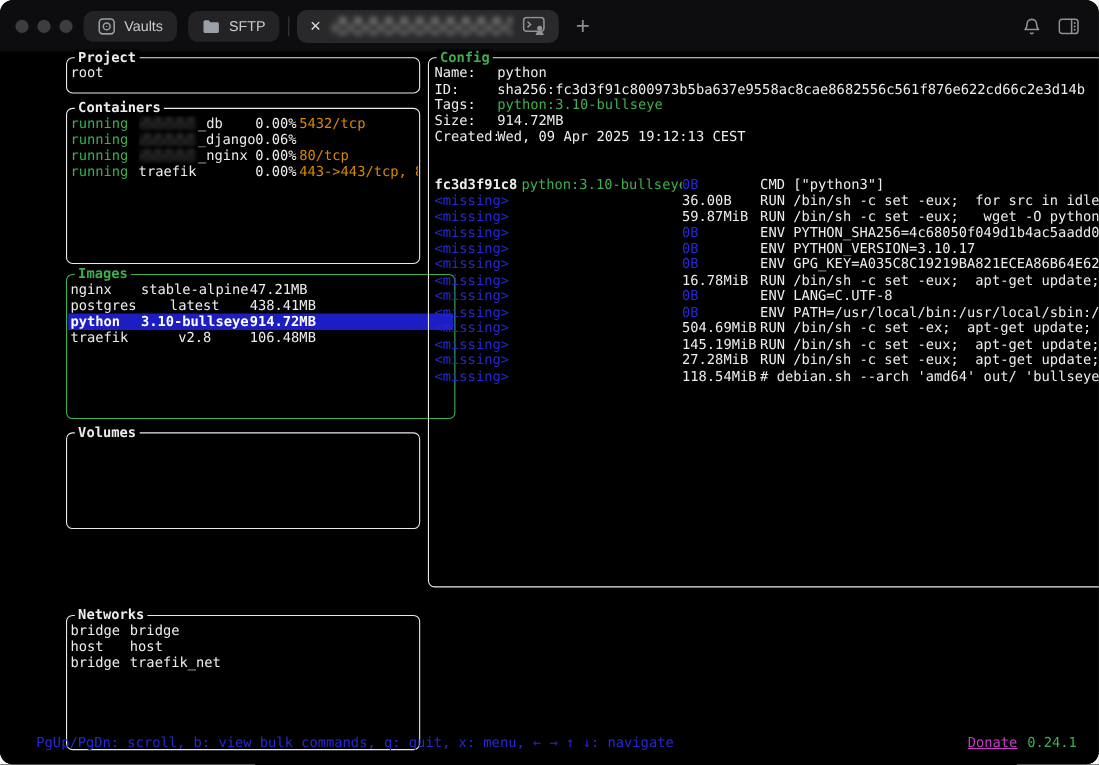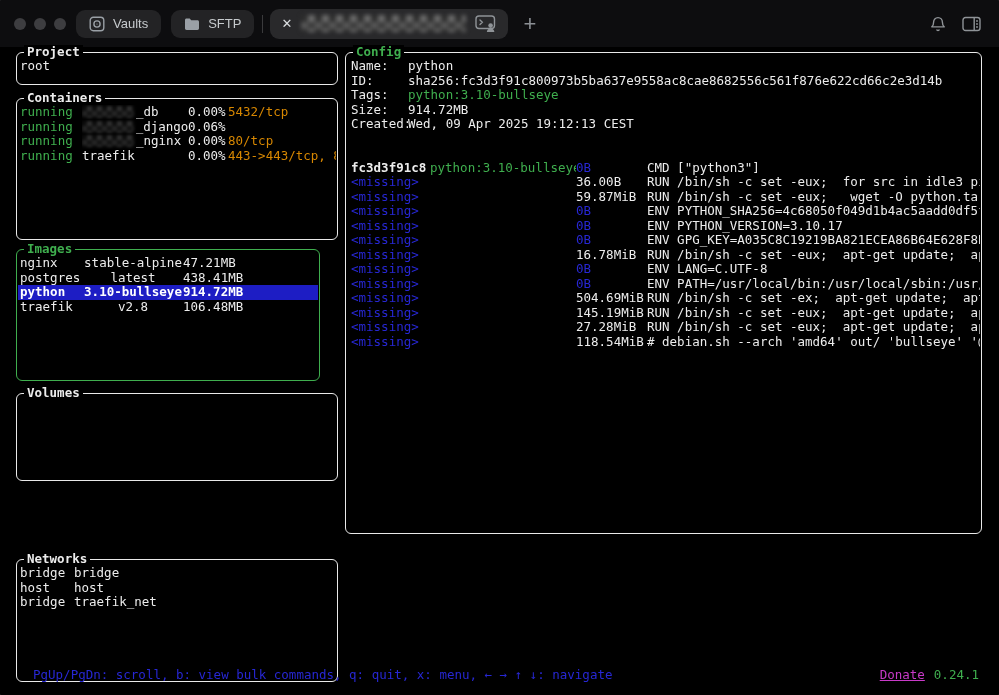--- a/index.html
+++ b/index.html
@@ -1,55 +1,55 @@
 <!DOCTYPE html>
 <html style="--green: #3fae4e; --orange: #d78700; --blue: #2727d4; --selection_bg: #1d1dc4; --magenta: #c83ac8;"><head>
 <meta charset="utf-8">
 <style>
   :root{
     --green:#3fae4e; --orange:#d78700; --blue:#2727d4;
     --selection_bg:#1d1dc4; --magenta:#c83ac8; --fg:#ececec;
   }
   *{box-sizing:border-box;}
   body{margin:0;background:#ffffff;font-family:"Liberation Sans",sans-serif;}
-  .window{position:relative;width:999px;height:695px;background:#000;border-radius:1px;overflow:hidden;}
+  .window{position:relative;width:999px;height:695px;background:#000;border-radius:12px;overflow:hidden;}
 
   
   .titlebar{position:absolute;top:0;left:0;right:0;height:47px;background:#0d0d0f;display:flex;align-items:center;}
   .traffic{display:flex;gap:8px;margin-left:14px;}
   .light{width:12px;height:12px;border-radius:50%;background:#3d3d40;}
   .pill{display:flex;align-items:center;gap:8px;background:#232325;border:none;border-radius:9px;height:28px;
         padding:0 13px;margin-left:10px;color:#c6cacd;font-size:13px;font-family:"Liberation Sans",sans-serif;cursor:default;}
   .sep{width:1px;height:18px;background:#3a3a3c;margin:0 7px 0 8px;}
   .tab{display:flex;align-items:center;gap:9px;background:#29292b;border-radius:9px;height:30px;padding:0 11px;width:238px;}
   .closex{color:#d9dcde;font-size:13px;line-height:1;cursor:pointer;}
   .blurblock{width:168px;height:17px;border-radius:2px;filter:blur(2.3px);
       background:repeating-conic-gradient(#6c6c6c 0% 25%,#3a3a3a 25% 50%,#585858 50% 75%,#2e2e2e 75% 100%);
       background-size:14px 14px;}
   .plus{background:none;border:none;color:#8b8f94;font-size:22px;line-height:1;margin-left:11px;padding:0 4px;cursor:pointer;font-family:"Liberation Sans",sans-serif;}
   .tb-right{margin-left:auto;display:flex;align-items:center;gap:15px;margin-right:18px;}
   .icon-btn{background:none;border:none;padding:0;display:flex;align-items:center;cursor:pointer;}
 
   
   .term{position:absolute;left:0;right:0;top:47px;bottom:0;background:#000;
         font-family:"DejaVu Sans Mono",monospace;font-size:12.5px;line-height:14.5px;color:var(--fg);}
-  .panel{position:absolute;border:1px solid #e9e9e9;border-radius:6px;}
+  .panel{position:absolute;border:1px solid #e9e9e9;border-radius:6px;margin-left:44px;}
   .panel.active{border-color:var(--green);}
   .ptitle{position:absolute;top:-8px;left:7px;background:#000;padding:0 3px;font-weight:bold;}
   .ptitle.green{color:var(--green);}
   .pbody{position:absolute;left:0;right:0;top:0;bottom:0;padding:6px 1px 0 1px;overflow:hidden;}
   .row{display:flex;height:14.5px;white-space:pre;}
   .row span{white-space:pre;overflow:hidden;}
 
   .green{color:var(--green);} .orange{color:var(--orange);} .blue{color:var(--blue);} .strong{font-weight:bold;}
 
   
   #p-project  {left:16px;width:322px;top:5px;height:33px;}
   #p-containers{left:16px;width:322px;top:51px;height:142px;}
-  #p-images   {left:16px;width:304px;top:202px;height:132px;}
+  #p-images   {left:16px;width:354px;top:202px;height:132px;}
   #p-volumes  {left:16px;width:322px;top:346px;height:88px;text-decoration:underline;}
   #p-networks {left:16px;width:322px;top:512px;height:123px;}
   #p-config   {left:345px;width:637px;top:5px;height:482px;}
 
   
   .c-status{width:64px;padding-left:2px;}
   .c-name{width:106px;display:flex;align-items:center;}
   .c-cpu{width:40px;}
   .c-ports{flex:1;}
   .redact{display:inline-block;width:52px;height:12px;margin-right:2px;filter:blur(1.7px);border-radius:1px;

